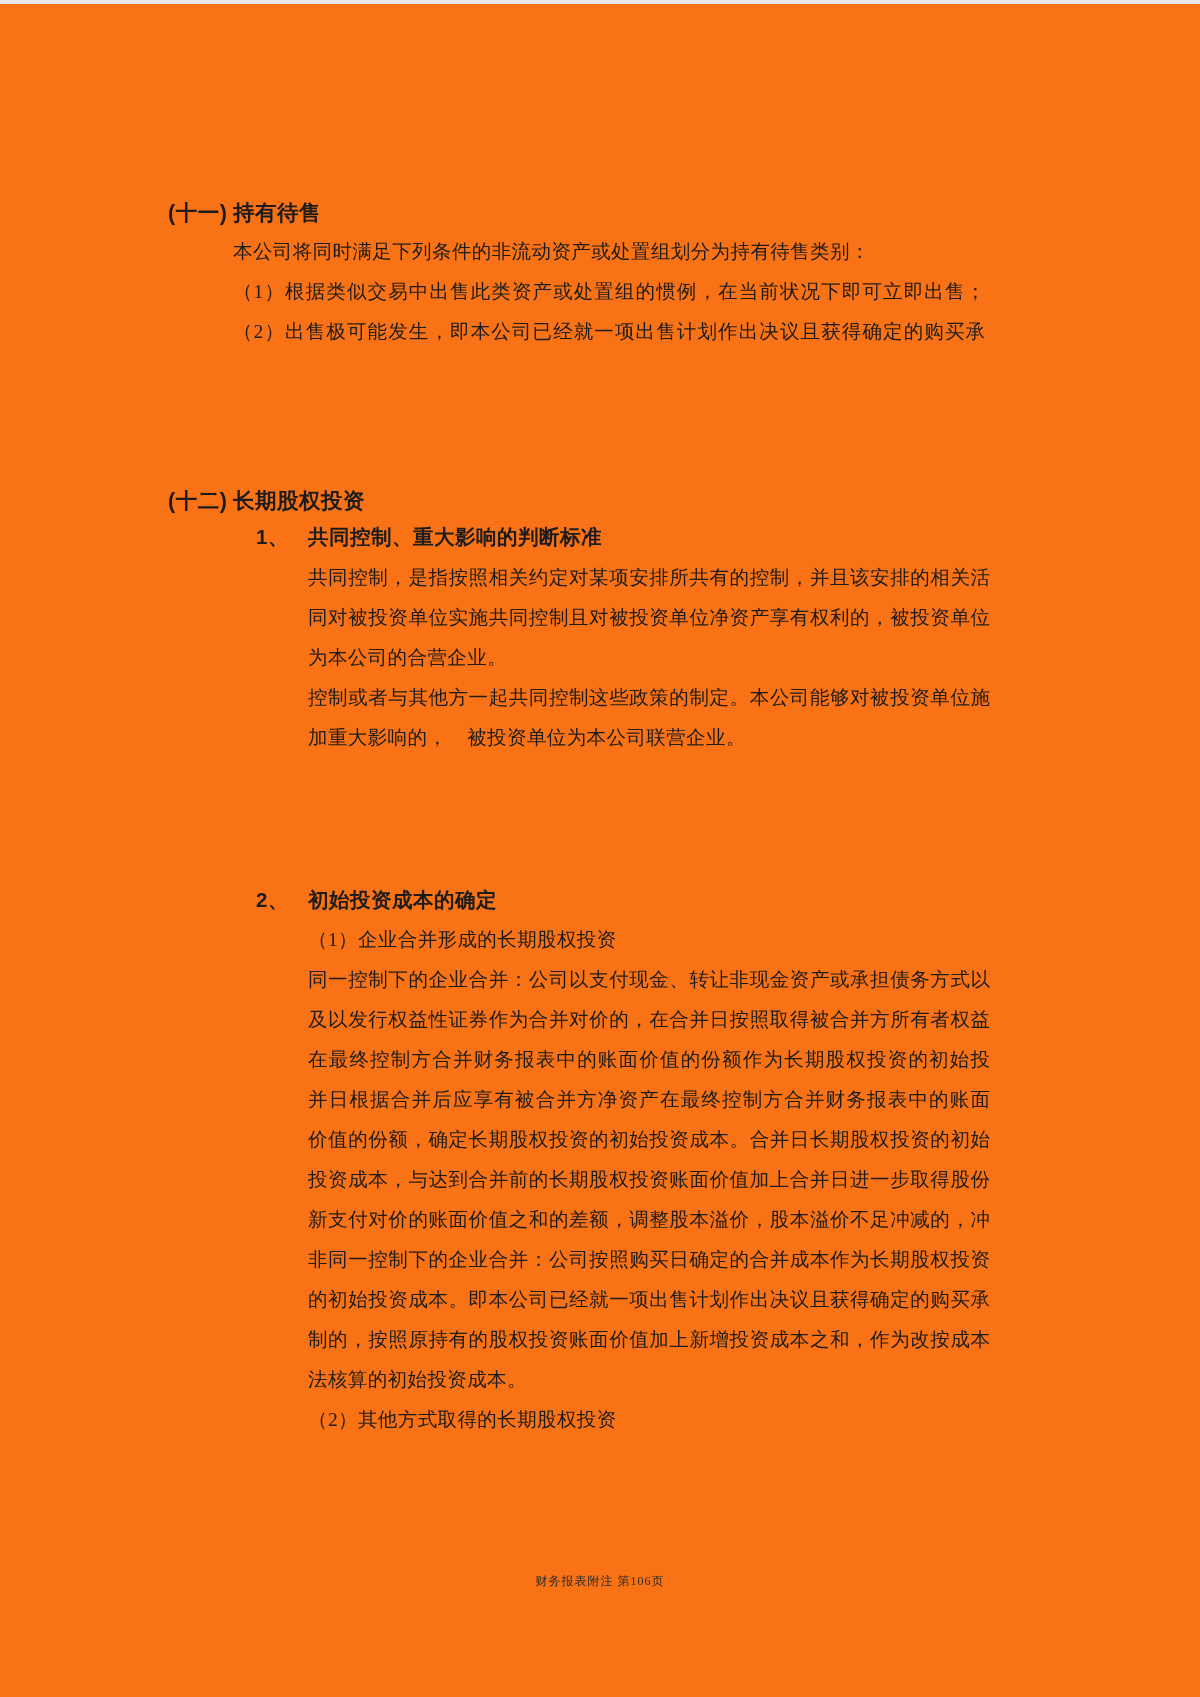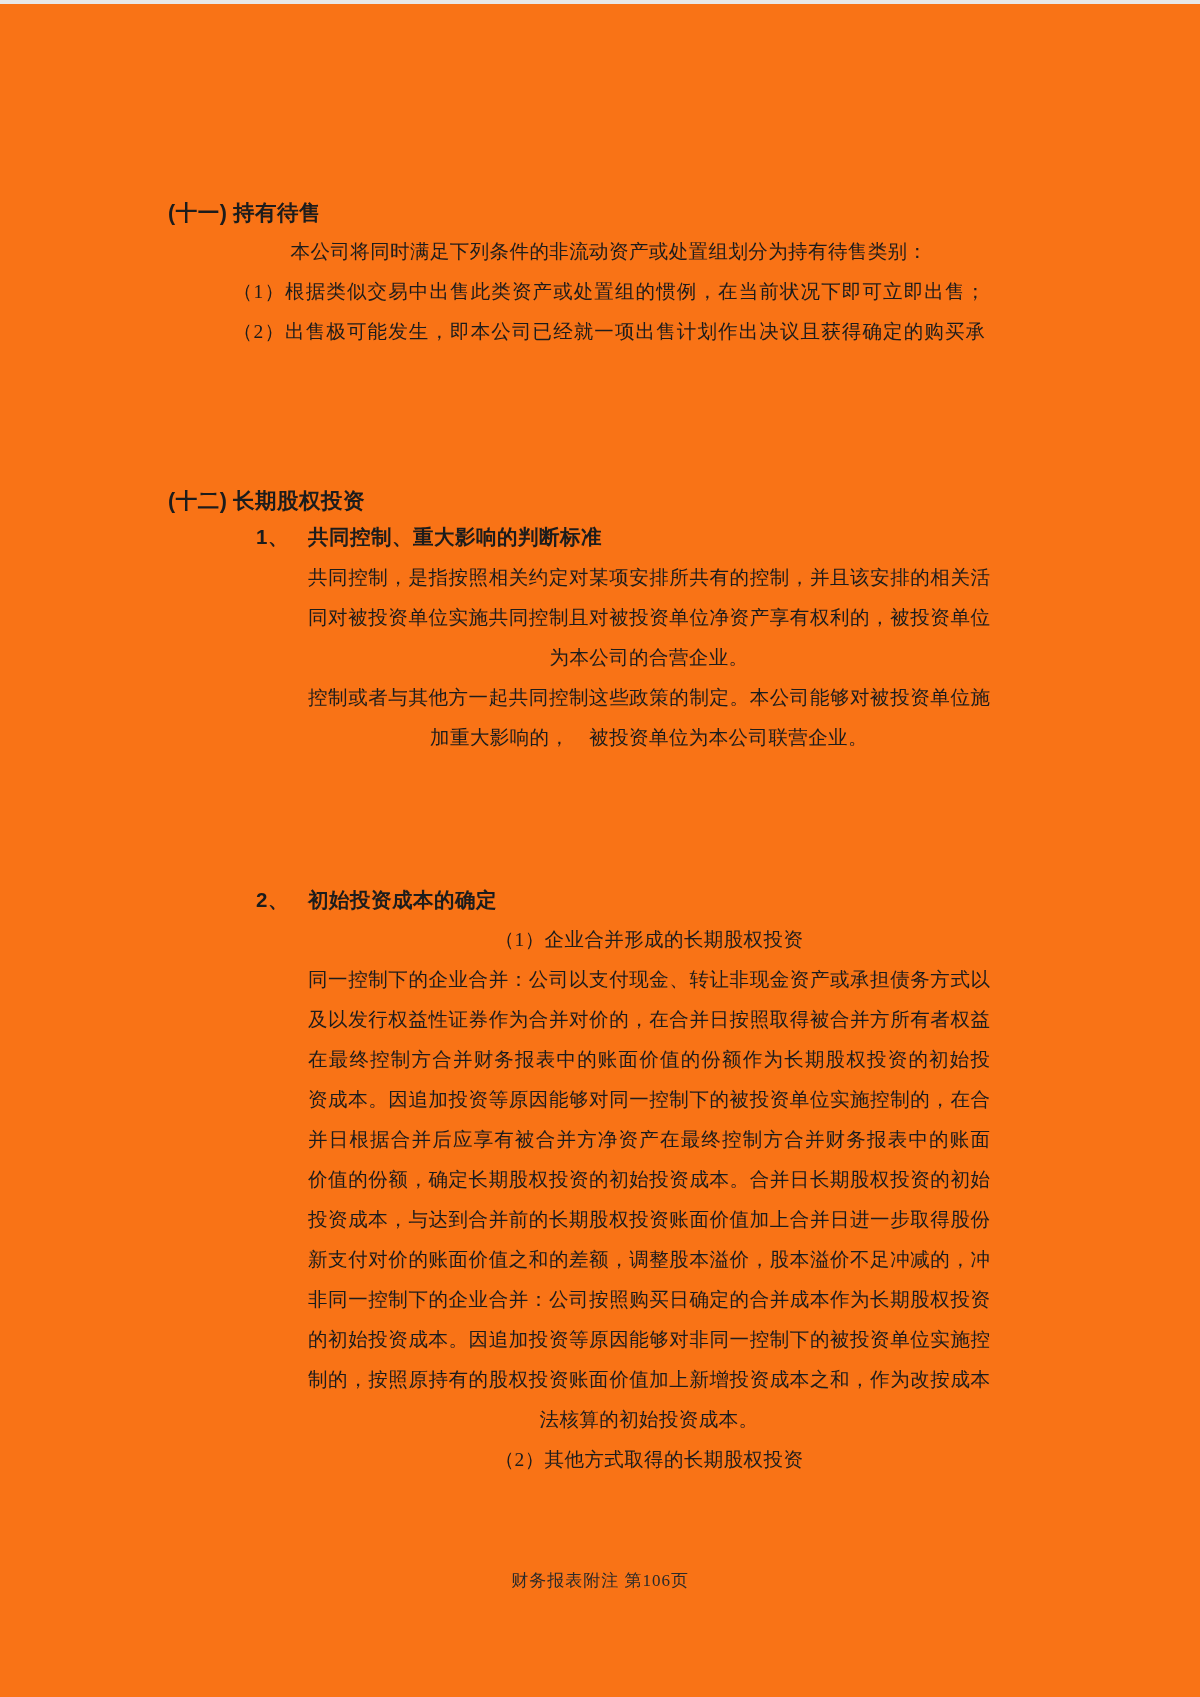--- a/index.html
+++ b/index.html
@@ -32,37 +32,36 @@
     font-size: 20.5px;
     letter-spacing: 0.5px;
   }
   .item-num { width: 52px; flex: 0 0 52px; }
   .body-block { }
   .line {
     height: 40px;
     line-height: 40px;
     white-space: nowrap;
     letter-spacing: 0.4px;
-    text-align: center;
   }
   .line.jl {
     white-space: normal;
     text-align: justify;
     text-align-last: justify;
     text-justify: inter-character;
     letter-spacing: 0;
   }
   .sec11-body { width: 752px; }
   .item-body  { width: 682px; }
   .footer {
     position: absolute;
     left: 0; right: 0;
     top: 1562px;
     text-align: center;
-    font-size: 17px;
+    font-size: 12px;
     line-height: 30px;
     color: #2a2a2a;
     letter-spacing: 1px;
   }
 </style>
 </head>
 <body>
 
 <div class="page">
 
@@ -98,27 +97,26 @@
   <div class="abs item-head" style="left:256px; top:876px;">
     <span class="item-num">2、</span>
     <span>初始投资成本的确定</span>
   </div>
 
   <div class="abs body-block item-body" style="left:308px; top:916px;">
       <div class="line">（1）企业合并形成的长期股权投资</div>
       <div class="line jl">同一控制下的企业合并：公司以支付现金、转让非现金资产或承担债务方式以</div>
       <div class="line jl">及以发行权益性证券作为合并对价的，在合并日按照取得被合并方所有者权益</div>
       <div class="line jl">在最终控制方合并财务报表中的账面价值的份额作为长期股权投资的初始投</div>
-      <div class="line jl">资成本。因追加投资等原因能够对同一控制下的被投资单位实施控制的，在合</div>
       <div class="line jl">并日根据合并后应享有被合并方净资产在最终控制方合并财务报表中的账面</div>
       <div class="line jl">价值的份额，确定长期股权投资的初始投资成本。合并日长期股权投资的初始</div>
       <div class="line jl">投资成本，与达到合并前的长期股权投资账面价值加上合并日进一步取得股份</div>
       <div class="line jl">新支付对价的账面价值之和的差额，调整股本溢价，股本溢价不足冲减的，冲</div>
       <div class="line jl">非同一控制下的企业合并：公司按照购买日确定的合并成本作为长期股权投资</div>
-      <div class="line jl">的初始投资成本。因追加投资等原因能够对非同一控制下的被投资单位实施控</div>
+      <div class="line jl">的初始投资成本。即本公司已经就一项出售计划作出决议且获得确定的购买承</div>
       <div class="line jl">制的，按照原持有的股权投资账面价值加上新增投资成本之和，作为改按成本</div>
       <div class="line">法核算的初始投资成本。</div>
       <div class="line">（2）其他方式取得的长期股权投资</div>
     </div>
 
   <div class="footer">财务报表附注 第106页</div>
 
 </div>
 
 </body></html>

